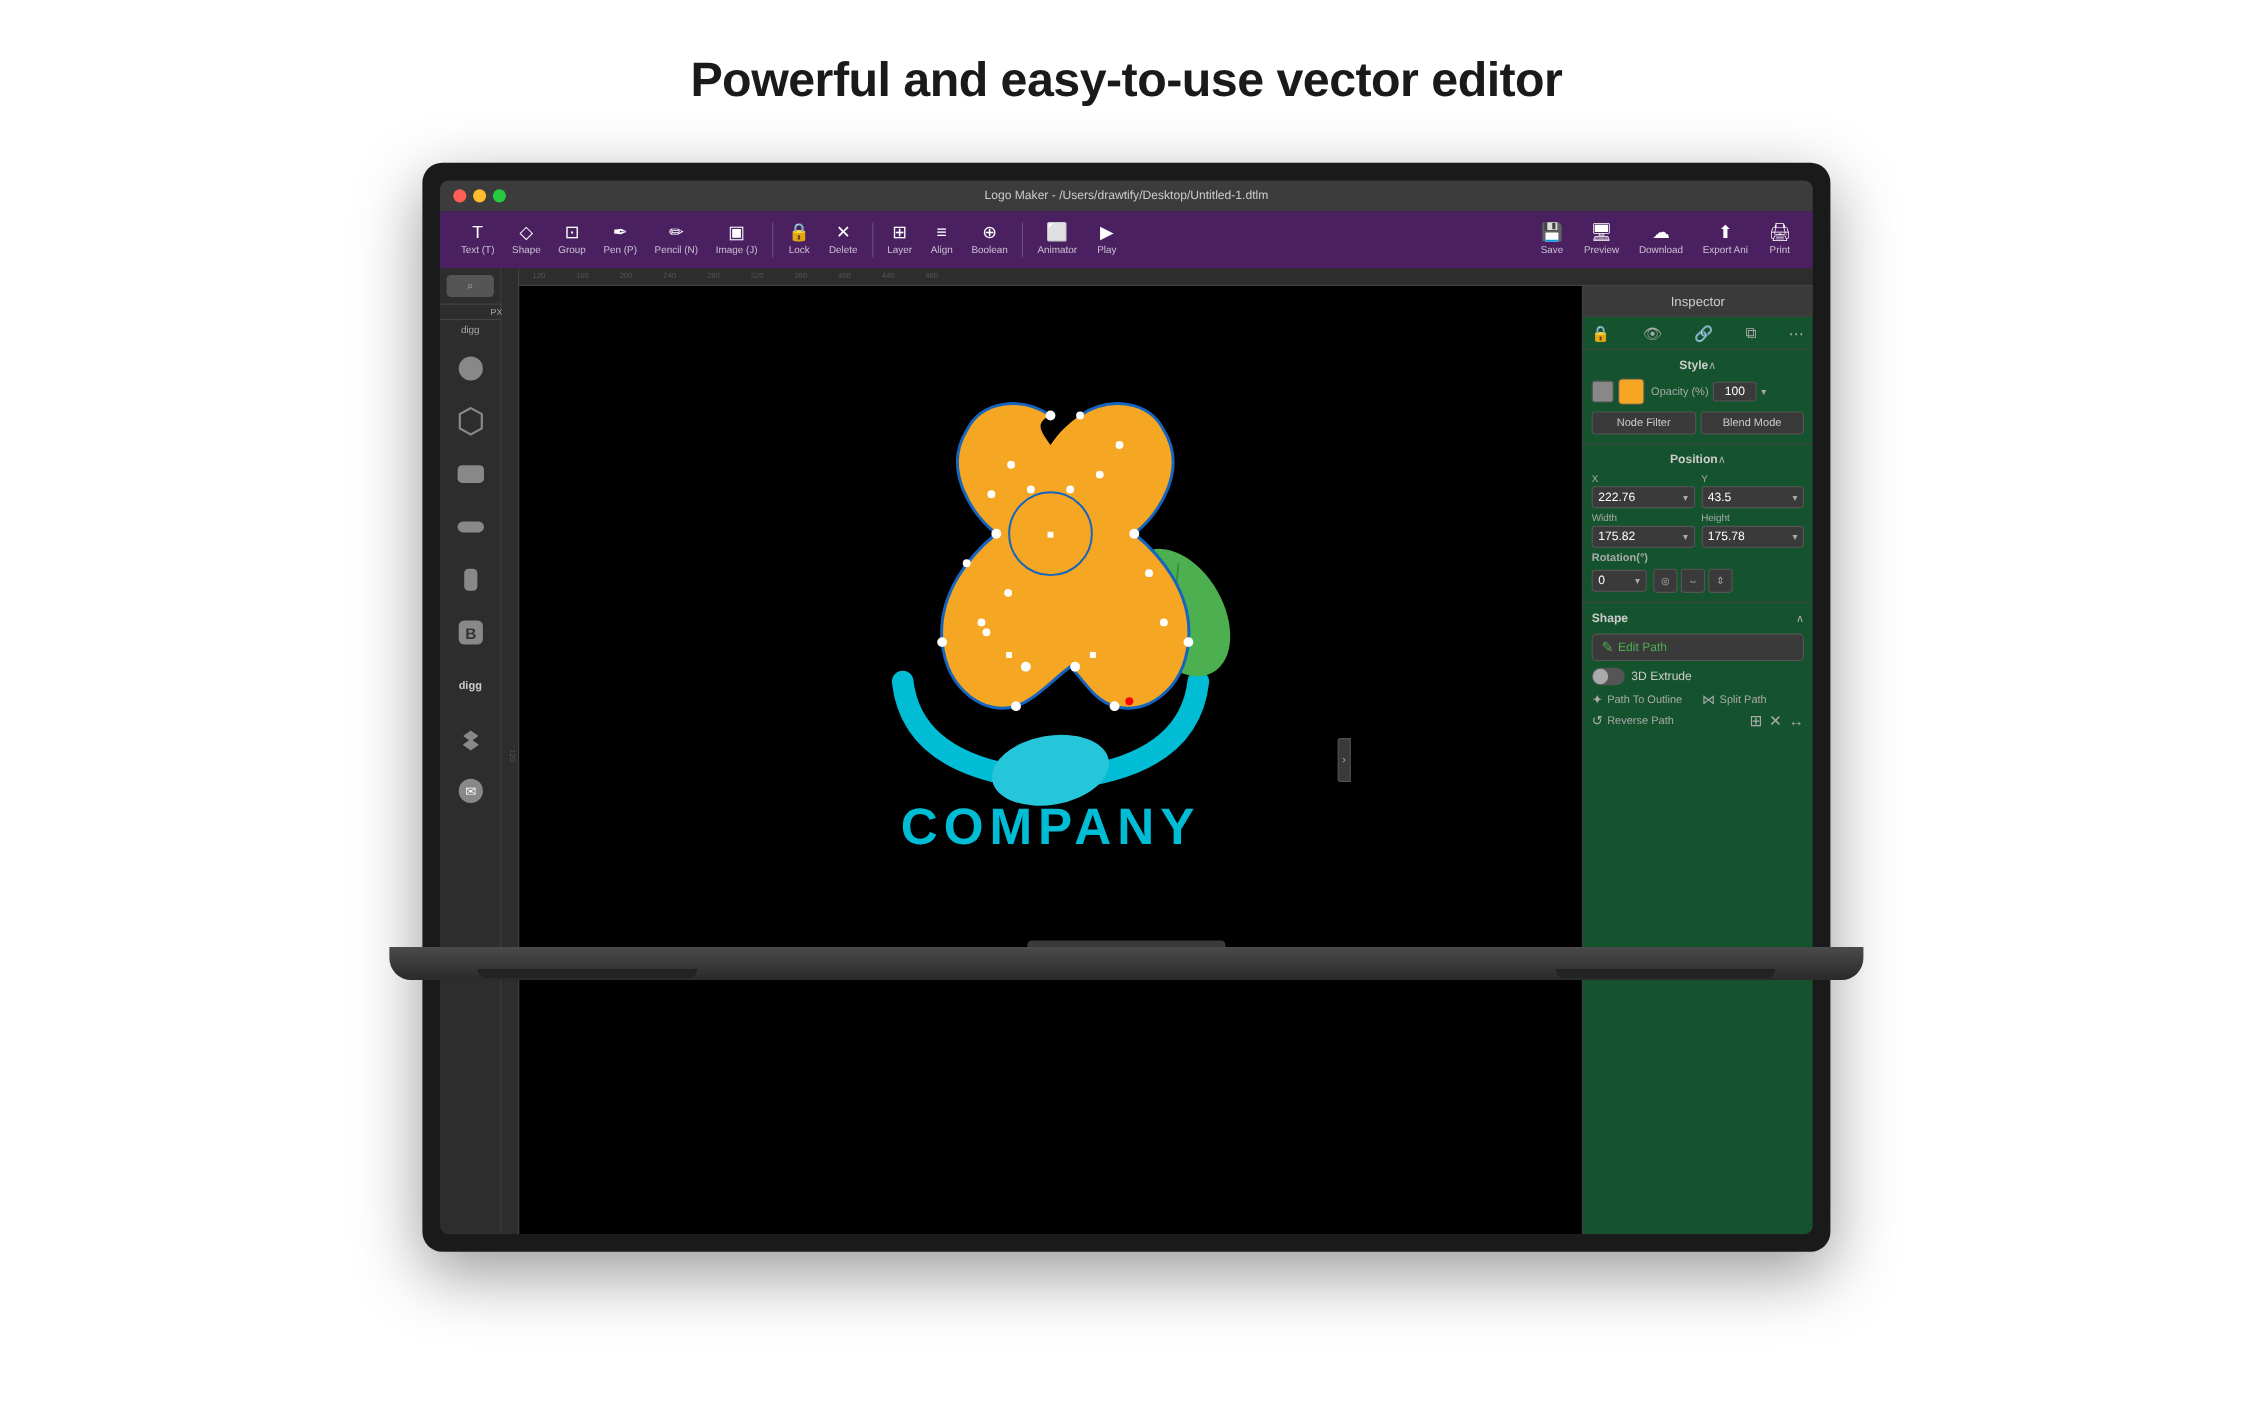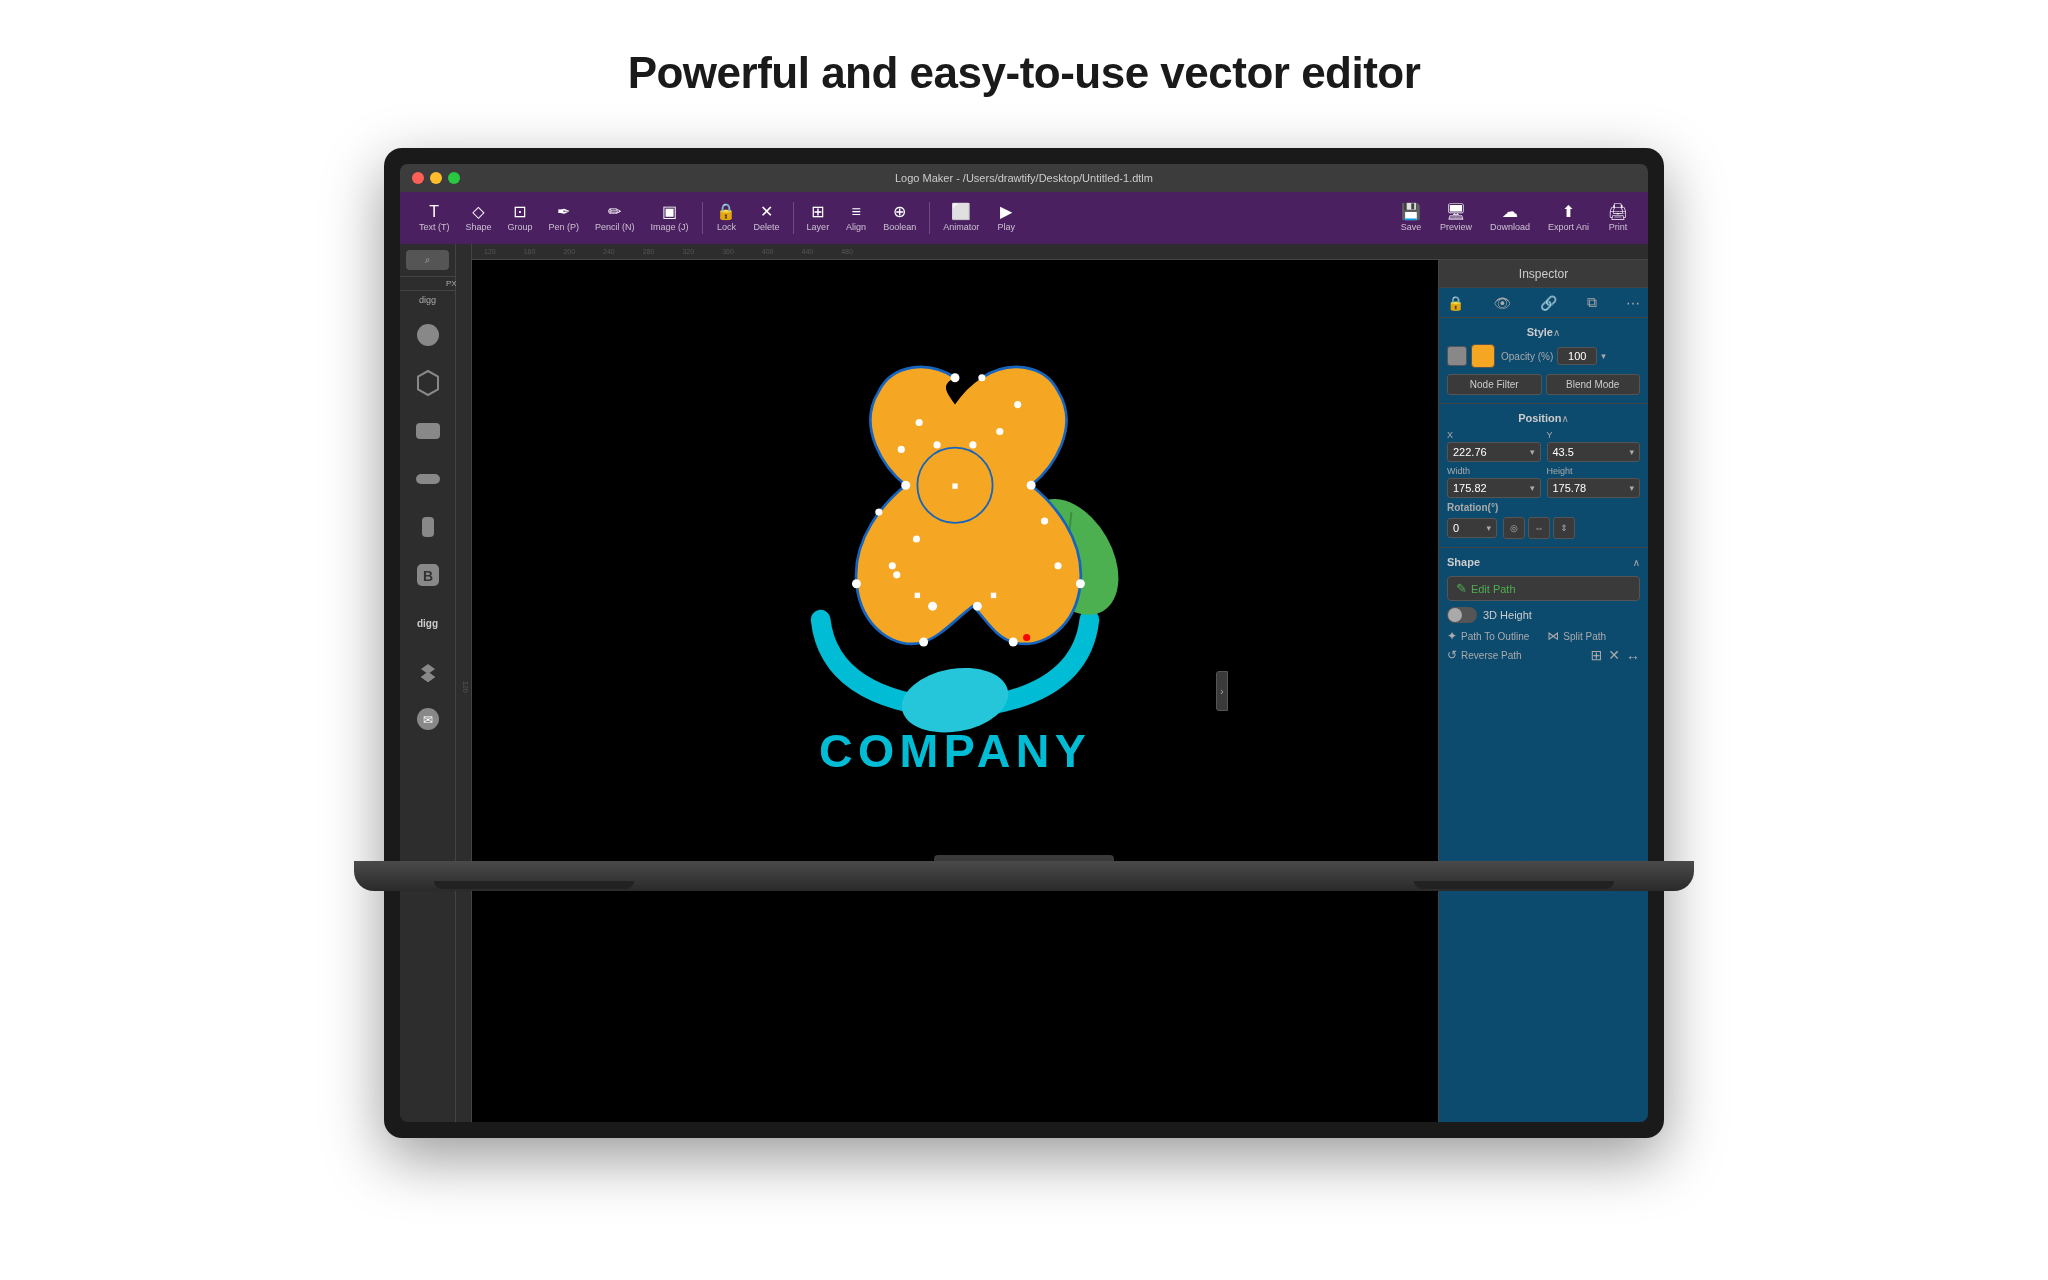--- a/index.html
+++ b/index.html
@@ -246,21 +246,21 @@
       position: relative;
       overflow: hidden;
       display: flex;
       align-items: center;
       justify-content: center;
     }
 
     
     .right-panel {
       width: 210px;
-      background: #0c4a6e;
+      background: #14532d;
       flex-shrink: 0;
       display: flex;
       flex-direction: column;
       border-left: 1px solid #444;
       overflow: hidden;
     }
 
     .inspector-header {
       height: 28px;
       background: #3a3a3a;
@@ -954,21 +954,21 @@
 
                 <div class="edit-path-btn">
                   <span style="color:#4caf50;font-size:13px;">✎</span>
                   <span class="edit-path-label">Edit Path</span>
                 </div>
 
                 <div class="extrude-row">
                   <div class="toggle-switch">
                     <div class="toggle-knob"></div>
                   </div>
-                  <span class="extrude-label">3D Height</span>
+                  <span class="extrude-label">3D Extrude</span>
                 </div>
 
                 <div class="path-actions">
                   <div class="path-action-row">
                     <div class="path-action-btn">
                       <span class="path-action-icon">✦</span>
                       <span class="path-action-label">Path To Outline</span>
                     </div>
                     <div class="path-action-btn" style="margin-left:12px;">
                       <span class="path-action-icon">⋈</span>

